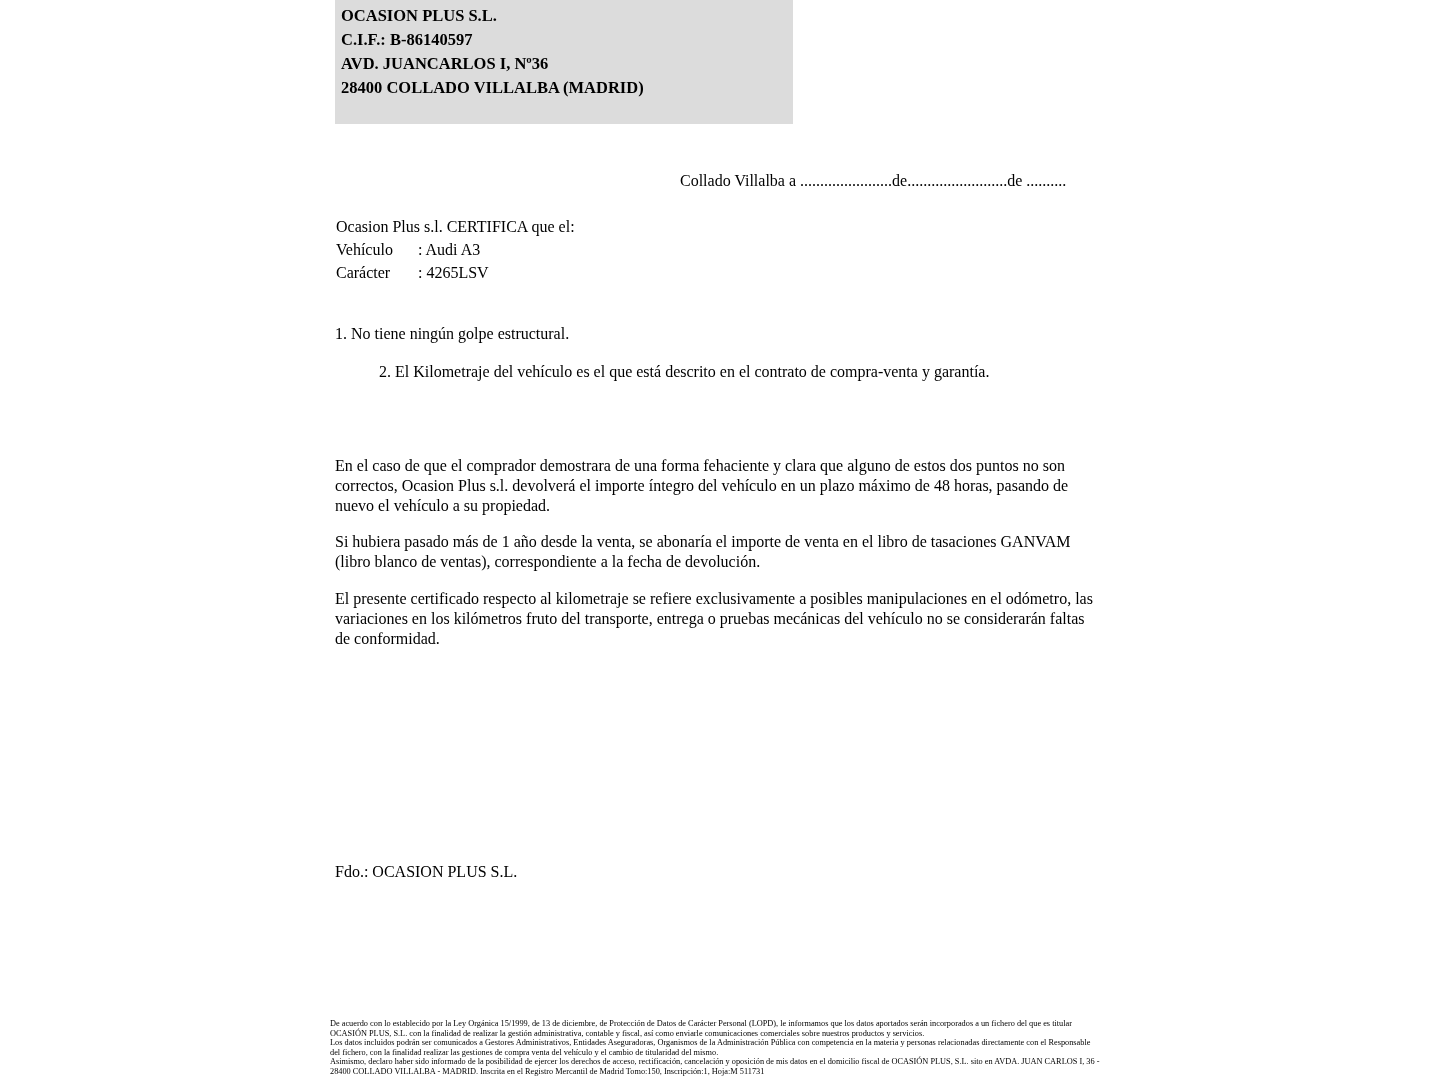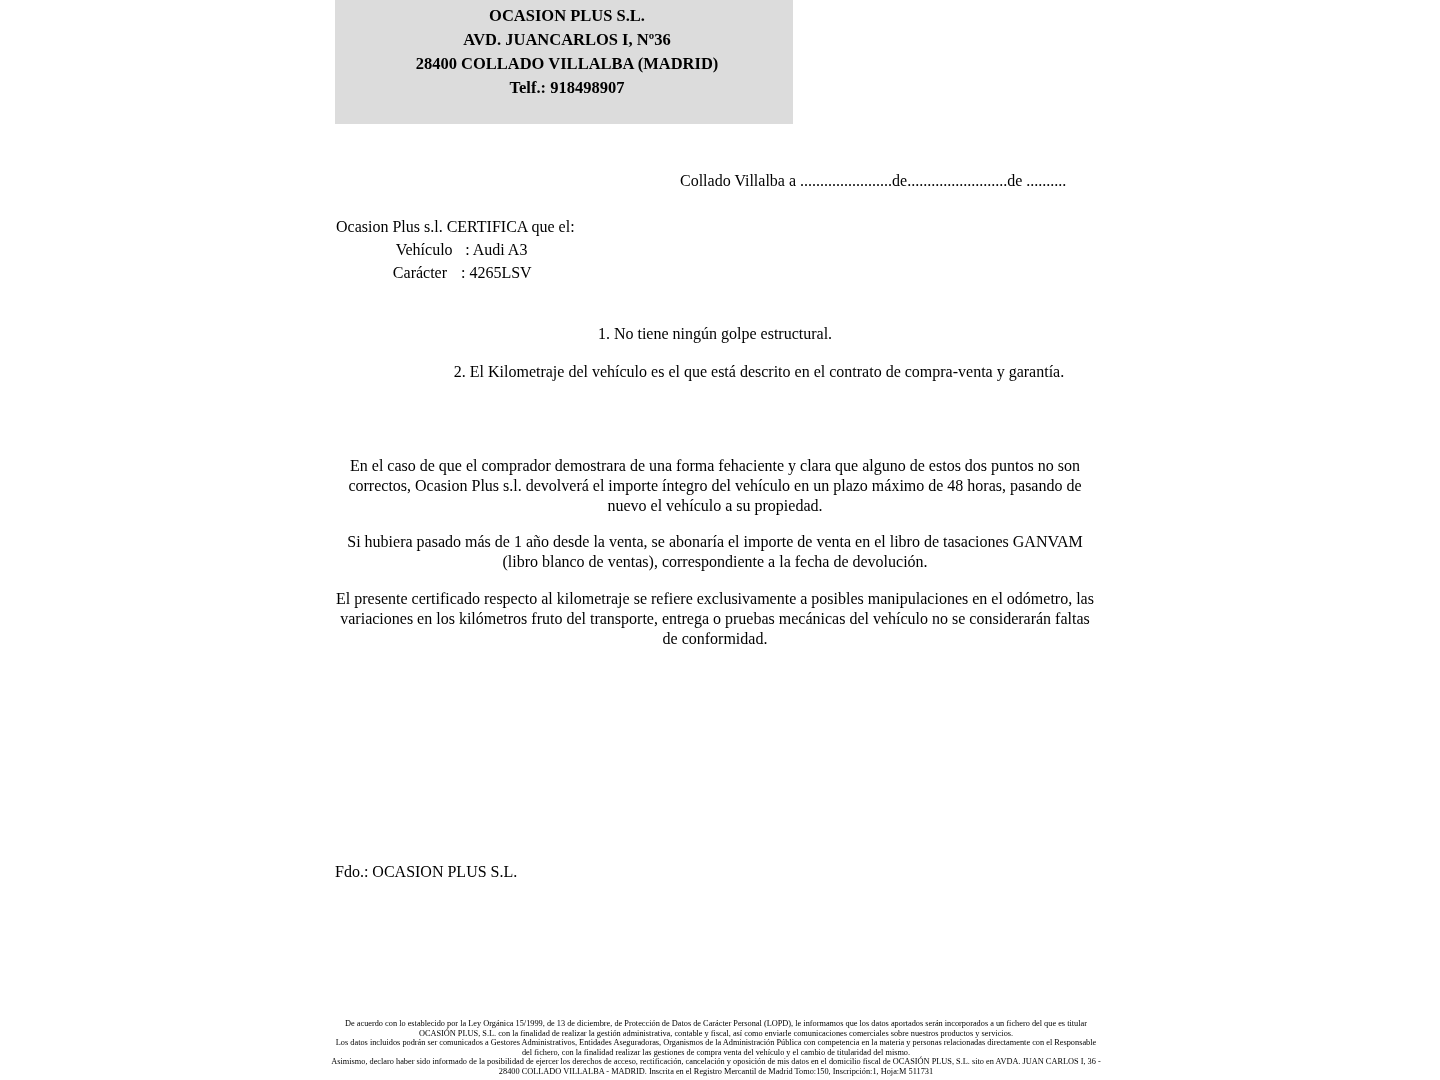--- a/index.html
+++ b/index.html
@@ -8,21 +8,20 @@
     background: #ffffff;
   }
   .page {
     position: relative;
     width: 1440px;
     height: 1080px;
     background: #ffffff;
     font-family: "Liberation Serif", "DejaVu Serif", serif;
     color: #000000;
     overflow: hidden;
-    text-align: center;
   }
 
   
   .header-box {
     position: absolute;
     left: 335px;
     top: 0;
     width: 458px;
     height: 124px;
     background: #dcdcdc;
@@ -107,23 +106,23 @@
     margin: 0;
   }
 </style>
 </head>
 <body>
 
 <div class="page">
 
   <div class="header-box">
     <div class="hline">OCASION PLUS S.L.</div>
+    <div class="hline">C.I.F.: B-86140597</div>
     <div class="hline">AVD. JUANCARLOS I, Nº36</div>
     <div class="hline">28400 COLLADO VILLALBA (MADRID)</div>
-    <div class="hline">Telf.: 918498907</div>
   </div>
 
   <div class="date-line">Collado Villalba a .......................de.........................de ..........</div>
 
   <div class="certify-block">
     <div class="certify-intro">Ocasion Plus s.l. CERTIFICA que el:</div>
     <div class="certify-row">
       <span class="label"><span>Vehículo</span></span><span>: Audi A3</span>
     </div>
     <div class="certify-row">

